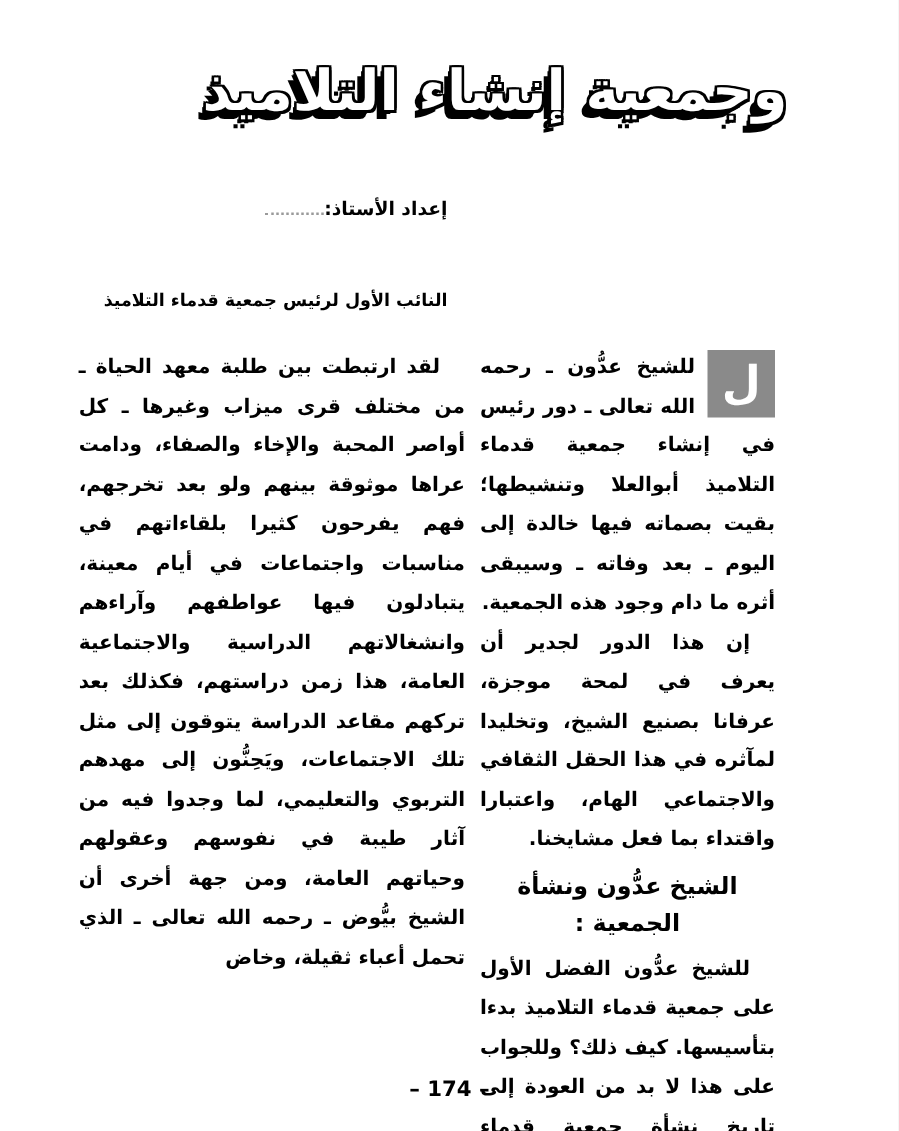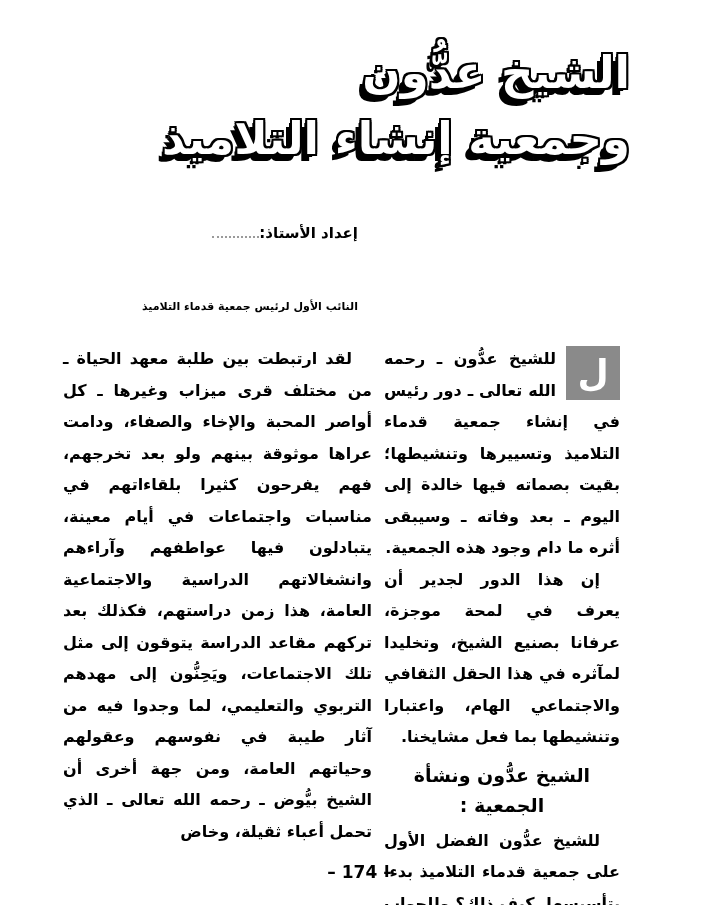--- a/index.html
+++ b/index.html
@@ -48,21 +48,21 @@
   }
   .byline-row .leader {
     display: inline-block;
     border-bottom: 2px dotted #9a9a9a;
     height: 10px;
     vertical-align: baseline;
     margin-left: 1px;
   }
   .leader-long  { width: 47px; }
   .leader-short { width: 24px; }
-  .byline-role { font-size: 11px; }
+  .byline-role { font-size: 14px; }
 
   
   .columns {
     display: flex;
     margin: 23px 99px 0 63px;
     gap: 12px;
     align-items: flex-start;
   }
   .col { text-align: justify; }
   .col-start { width: 236px; }   
@@ -110,38 +110,37 @@
     font-weight: bold;
     direction: ltr;
   }
 </style>
 </head>
 <body>
 
 <div class="page">
 
   <header class="title-block">
-    <div class="title-line">الشيخ عدُّون</div>
     <div class="title-line">وجمعية إنشاء التلاميذ</div>
   </header>
 
   <section class="byline">
     <div class="byline-row">
       <span>إعداد الأستاذ:</span><span class="leader leader-long"></span>
     </div>
     <div class="byline-row byline-role">النائب الأول لرئيس جمعية قدماء التلاميذ</div>
   </section>
 
   <main class="columns">
 
     <div class="col col-start">
       <p class="para">
-        <span class="dropcap">ل</span><span>للشيخ عدُّون ـ رحمه الله تعالى ـ دور رئيس في إنشاء جمعية قدماء التلاميذ وتسييرها وتنشيطها؛ بقيت بصماته فيها خالدة إلى اليوم ـ بعد وفاته ـ وسيبقى أثره ما دام وجود هذه الجمعية.</span>
+        <span class="dropcap">ل</span><span>للشيخ عدُّون ـ رحمه الله تعالى ـ دور رئيس في إنشاء جمعية قدماء التلاميذ أبوالعلا وتنشيطها؛ بقيت بصماته فيها خالدة إلى اليوم ـ بعد وفاته ـ وسيبقى أثره ما دام وجود هذه الجمعية.</span>
       </p>
-      <p class="para indent">إن هذا الدور لجدير أن يعرف في لمحة موجزة، عرفانا بصنيع الشيخ، وتخليدا لمآثره في هذا الحقل الثقافي والاجتماعي الهام، واعتبارا وتنشيطها بما فعل مشايخنا.</p>
+      <p class="para indent">إن هذا الدور لجدير أن يعرف في لمحة موجزة، عرفانا بصنيع الشيخ، وتخليدا لمآثره في هذا الحقل الثقافي والاجتماعي الهام، واعتبارا واقتداء بما فعل مشايخنا.</p>
       <h2 class="section-heading">الشيخ عدُّون ونشأة الجمعية :</h2>
       <p class="para indent">للشيخ عدُّون الفضل الأول على جمعية قدماء التلاميذ بدءا بتأسيسها. كيف ذلك؟ وللجواب على هذا لا بد من العودة إلى تاريخ نشأة جمعية قدماء التلاميذ.</p>
     </div>
 
     <div class="col col-cont">
       <p class="para indent">لقد ارتبطت بين طلبة معهد الحياة ـ من مختلف قرى ميزاب وغيرها ـ كل أواصر المحبة والإخاء والصفاء، ودامت عراها موثوقة بينهم ولو بعد تخرجهم، فهم يفرحون كثيرا بلقاءاتهم في مناسبات واجتماعات في أيام معينة، يتبادلون فيها عواطفهم وآراءهم وانشغالاتهم الدراسية والاجتماعية العامة، هذا زمن دراستهم، فكذلك بعد تركهم مقاعد الدراسة يتوقون إلى مثل تلك الاجتماعات، ويَحِنُّون إلى مهدهم التربوي والتعليمي، لما وجدوا فيه من آثار طيبة في نفوسهم وعقولهم وحياتهم العامة، ومن جهة أخرى أن الشيخ بيُّوض ـ رحمه الله تعالى ـ الذي تحمل أعباء ثقيلة، وخاض</p>
     </div>
 
   </main>
 

